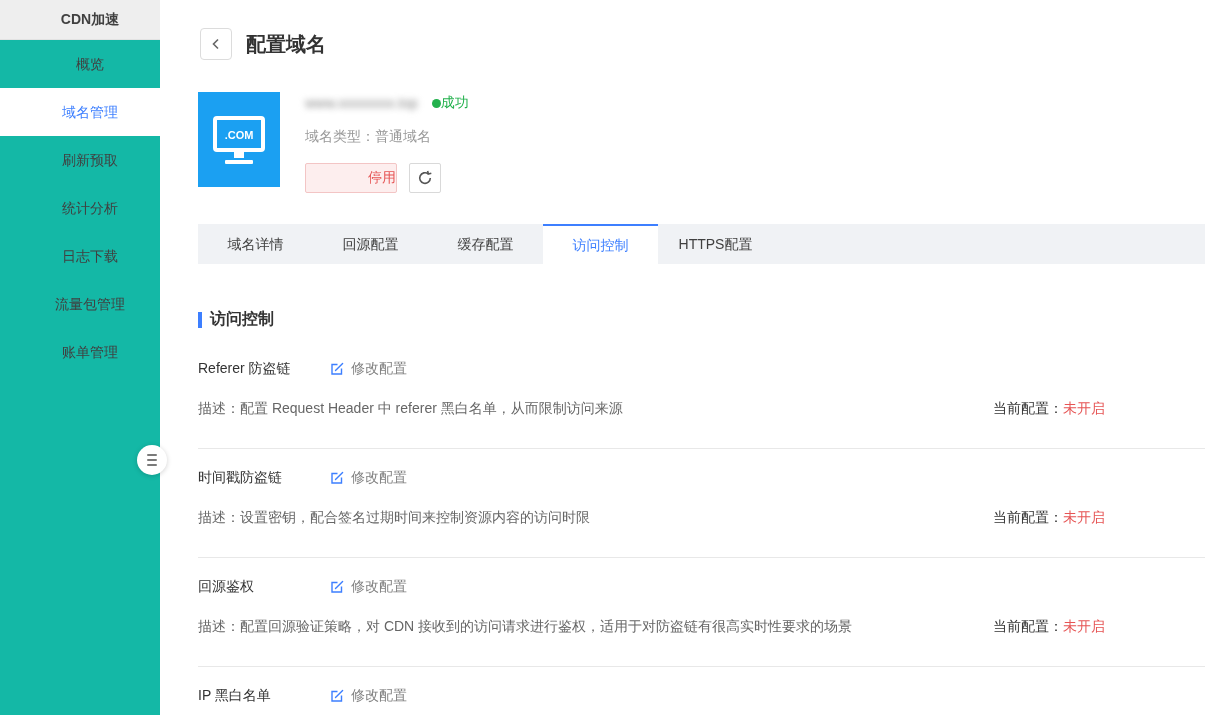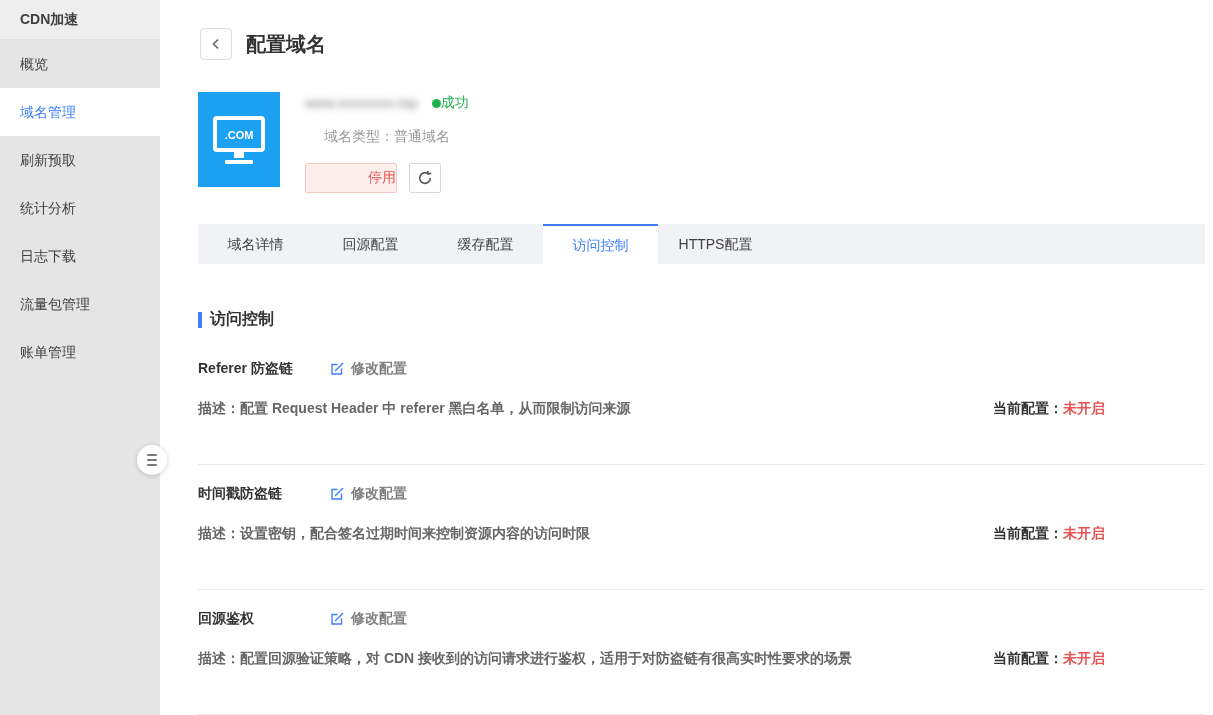--- a/index.html
+++ b/index.html
@@ -10,21 +10,21 @@
   }
   *{box-sizing:border-box;margin:0;padding:0;}
   html,body{width:1213px;height:715px;overflow:hidden;}
   body{
     font-family:"Liberation Sans","DejaVu Sans",sans-serif;
     background:#fff;color:#333;position:relative;font-size:14px;
   }
   
   .sidebar{
     position:absolute;left:0;top:0;bottom:0;width:160px;
-    background:#e5e5e5;z-index:2;
+    background:#14b8a6;z-index:2;text-align:center;
   }
   .sidebar-header{
     height:40px;line-height:39px;padding-left:20px;
     font-weight:bold;color:#404040;background:#eeeeee;
     border-bottom:1px solid #e2e2e2;
   }
   .sidebar-item{
     height:48px;line-height:48px;padding-left:20px;
     color:#404040;cursor:pointer;
   }
@@ -48,21 +48,21 @@
   .domain-row{display:flex;gap:25px;margin:32px 0 0 38px;}
   .domain-icon{
     width:82px;height:95px;background:var(--icon-blue);
     display:flex;align-items:center;justify-content:center;flex-shrink:0;
   }
   .domain-info{padding-top:2px;}
   .domain-line1{display:flex;align-items:center;gap:14px;}
   .domain-name{color:#888;filter:blur(3px);user-select:none;min-width:110px;}
   .domain-status{display:flex;align-items:center;color:var(--status-green);}
   .status-dot{width:9px;height:9px;border-radius:50%;background:var(--status-green);}
-  .domain-type{margin-top:16px;color:#999;text-align:center;}
+  .domain-type{margin-top:16px;color:#999;}
   .domain-actions{margin-top:17px;display:flex;gap:12px;}
   .disable-btn{
     width:92px;height:30px;background:#fdeeee;border:1px solid #f3c5c5;border-radius:2px;
     color:var(--status-red);font-size:14px;cursor:pointer;
     font-family:"Liberation Sans","DejaVu Sans",sans-serif;
     text-align:right;
   }
   .refresh-btn{
     width:32px;height:30px;background:#fff;border:1px solid #d9d9d9;border-radius:2px;
     display:flex;align-items:center;justify-content:center;cursor:pointer;
@@ -74,21 +74,21 @@
   }
   .tab.active{
     background:#fff;color:var(--accent-blue);
     border-top:2px solid var(--accent-blue);line-height:38px;
   }
   
   .content{margin:0 8px 0 38px;}
   .section-header{display:flex;align-items:center;margin:45px 0 10px 0;}
   .section-bar{width:4px;height:16px;background:var(--accent-blue);margin-right:8px;}
   .section-title{font-size:16px;font-weight:bold;color:#333;}
-  .row{border-bottom:1px solid #e8e8e8;padding:20px 0 46px 0;font-weight:bold;}
+  .row{border-bottom:1px solid #e8e8e8;padding:20px 0 30px 0;}
   .row:last-child{border-bottom:none;}
   .row-head{display:flex;align-items:center;}
   .row-title{width:132px;flex-shrink:0;color:#333;}
   .modify-link{display:flex;align-items:center;gap:7px;color:#808080;cursor:pointer;}
   .row-body{margin-top:22px;display:flex;justify-content:space-between;align-items:center;gap:30px;}
   .row-desc{color:#666;}
   .row-status{white-space:nowrap;margin-right:100px;color:#333;}
   .row-status .off{color:var(--status-red);}
 </style>
 </head>

